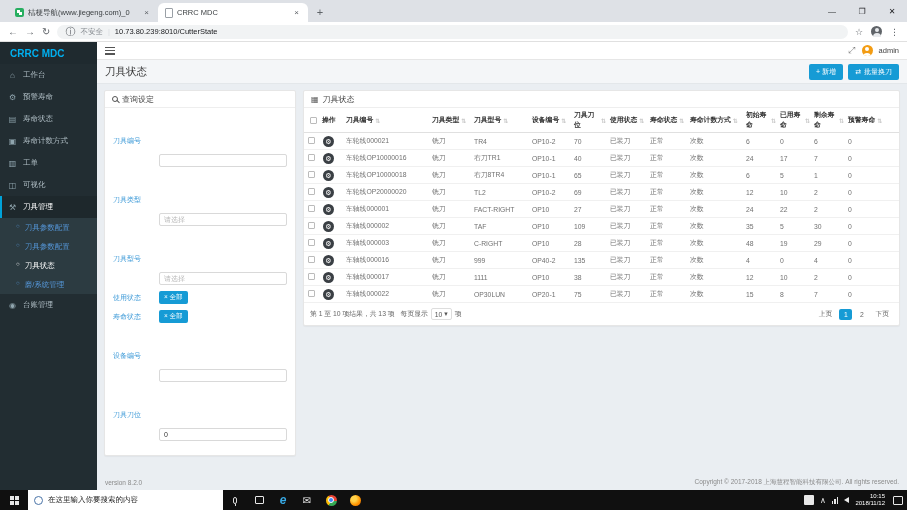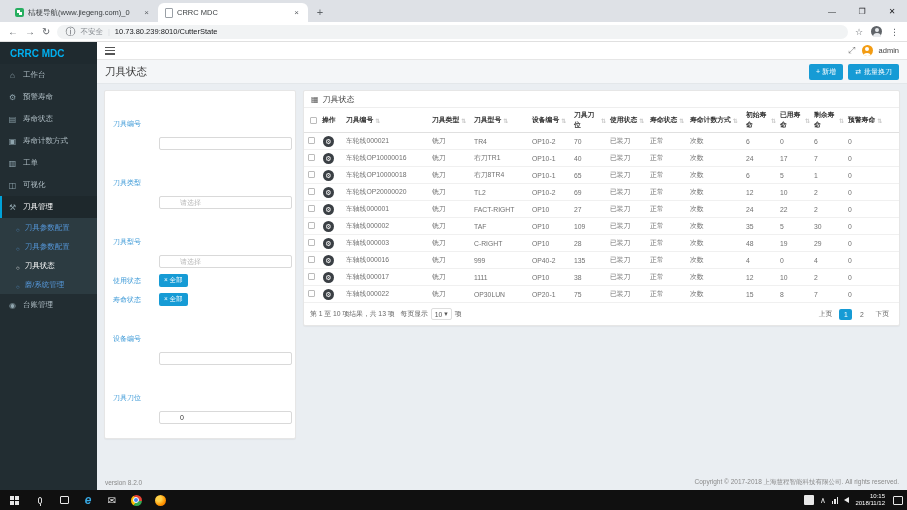--- a/index.html
+++ b/index.html
@@ -37,21 +37,21 @@
   .kebab{color:#5f6368;font-size:9px;letter-spacing:0;}
 
   
   .app{flex:1;display:flex;min-height:0;background:#eaeef2;}
   .sidebar{width:97px;background:#222d32;flex:0 0 auto;display:flex;flex-direction:column;font-size:7.5px;}
   .logo{height:22px;display:flex;align-items:center;padding-left:10px;color:#00b0f0;font-weight:bold;font-size:10px;background:#1f2a2f;}
   .nav-item{display:flex;align-items:center;gap:6px;padding:6px 8px;color:#b0bec5;cursor:pointer;}
   .nav-item .nicon{width:9px;text-align:center;font-size:8px;color:#8fa4ad;}
   .nav-item.active-parent{background:#1e282c;color:#fff;border-left:2px solid #00a2d9;padding-left:6px;}
   .submenu{background:#2c3b41;}
-  .sub-item{display:flex;align-items:flex-end;gap:5px;padding:4.5px 8px 4.5px 16px;color:#5596d8;cursor:pointer;}
+  .sub-item{display:flex;align-items:flex-start;gap:5px;padding:4.5px 8px 4.5px 16px;color:#5596d8;cursor:pointer;}
   .sub-item .dot{font-size:6px;}
   .sub-item.active{color:#fff;}
 
   .main{flex:1;display:flex;flex-direction:column;min-width:0;}
   .topbar{height:18px;background:#fff;display:flex;align-items:center;padding:0 8px;border-bottom:1px solid #e6e6e6;flex:0 0 auto;}
   .hamburger{width:10px;height:8px;display:flex;flex-direction:column;justify-content:space-between;cursor:pointer;}
   .hamburger i{height:1.5px;background:#555;display:block;}
   .top-right{margin-left:auto;display:flex;align-items:center;gap:6px;}
   .expand{color:#777;font-size:9px;}
   .avatar{width:11px;height:11px;border-radius:50%;background:#f39c12;position:relative;overflow:hidden;}
@@ -69,21 +69,21 @@
   .panel-head{height:17px;display:flex;align-items:center;gap:4px;padding:0 7px;border-bottom:1px solid #eee;font-size:8px;color:#444;}
   .mag{width:6px;height:6px;border:1.2px solid #555;border-radius:50%;position:relative;flex:0 0 auto;}
   .mag::after{content:"";position:absolute;width:4px;height:1.2px;background:#555;transform:rotate(45deg);right:-3px;bottom:-1px;}
   .gridic{color:#555;font-size:8px;}
 
   
   .qpanel{width:192px;flex:0 0 auto;}
   .qbody{padding:6px 8px 8px;}
   .qrow{display:flex;align-items:center;margin-bottom:6px;}
   .qlabel{width:46px;color:#3f9bd8;font-size:7px;flex:0 0 auto;}
-  .qinput{flex:1;height:13px;border:1px solid #d9d9d9;border-radius:2px;font-size:7px;padding:0 20px;color:#333;font-family:inherit;outline:none;background:#fff;margin-top:40px;}
+  .qinput{flex:1;height:13px;border:1px solid #d9d9d9;border-radius:2px;font-size:7px;padding:0 4px;color:#333;font-family:inherit;outline:none;background:#fff;margin-top:40px;}
   .qinput::placeholder{color:#b8b8b8;}
   .tagwrap{flex:1;}
   .tag{display:inline-flex;align-items:center;gap:3px;background:#169bd5;color:#fff;font-size:6.5px;border-radius:2px;padding:2px 5px;cursor:pointer;}
   .qsubmit{width:100%;height:17px;background:#169bd5;color:#fff;border:none;border-radius:2px;font-size:8px;cursor:pointer;font-family:inherit;margin-top:2px;}
 
   
   .tpanel{flex:1;min-width:0;display:flex;flex-direction:column;}
   .gridrow{display:grid;grid-template-columns:16px 24px 86px 42px 58px 42px 36px 40px 40px 56px 34px 34px 34px auto;align-items:center;}
   .thead{border-bottom:1px solid #e0e0e0;min-height:20px;}
   .th{font-weight:bold;font-size:6.8px;color:#333;display:flex;align-items:center;gap:2px;padding:2px 2px;}
@@ -248,20 +248,24 @@
           <button class="btn-blue">
             <span>⇄</span>
             <span>批量换刀</span>
           </button>
         </div>
       </div>
 
       <div class="content">
 
         <section class="panel qpanel">
+          <div class="panel-head">
+            <span class="mag"></span>
+            <span>查询设定</span>
+          </div>
           <div class="qbody">
             <div class="qrow">
               <span class="qlabel">刀具编号</span>
               <input class="qinput" value="" style="">
             </div>
             <div class="qrow">
               <span class="qlabel">刀具类型</span>
               <input class="qinput" placeholder="请选择" style="">
             </div>
             <div class="qrow">
@@ -559,20 +563,24 @@
 
   <div class="taskbar">
     <div class="startbtn">
       <span class="winlogo">
           <i></i>
           <i></i>
           <i></i>
           <i></i>
         </span>
     </div>
+    <div class="searchbox">
+      <span class="cortana"></span>
+      <span class="searchtext">在这里输入你要搜索的内容</span>
+    </div>
     <div class="tbicon">
         <span class="micic"></span>
       </div>
     <div class="tbicon">
         <span class="tvic"></span>
       </div>
     <div class="tbicon">
         <span class="edge">e</span>
       </div>
     <div class="tbicon">

